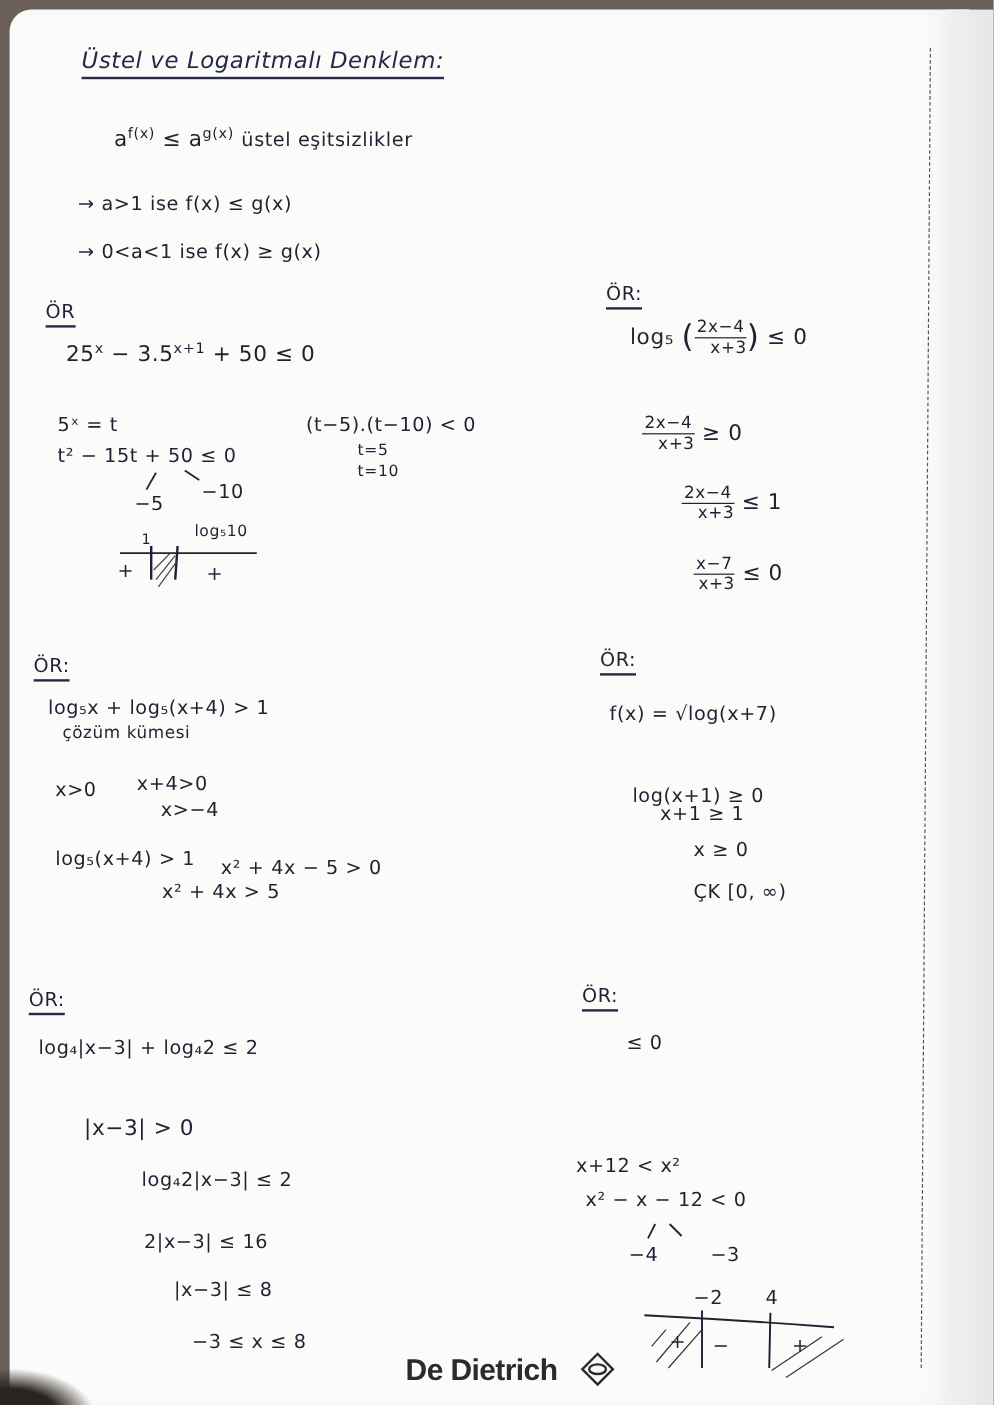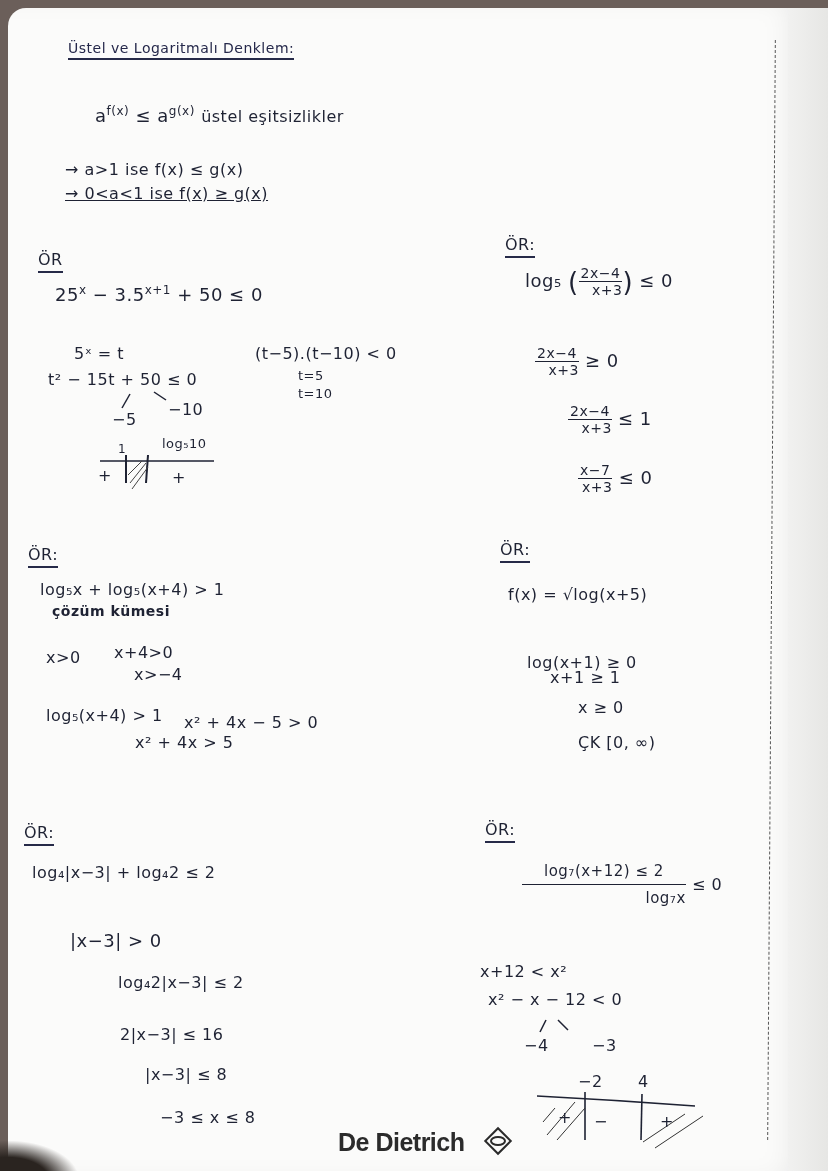--- a/index.html
+++ b/index.html
@@ -4,21 +4,21 @@
 <style>
   html,body{margin:0;padding:0;}
   body{width:828px;height:1171px;position:relative;overflow:hidden;background:#6b5f5a;
        font-family:"DejaVu Sans", sans-serif;}
   .page{position:absolute;left:8px;top:8px;width:800px;height:1163px;background:#fbfbfa;
         border-top-left-radius:18px;box-shadow:inset -30px 0 40px -30px #c9c9c9;}
   .page-right{position:absolute;right:0;top:8px;width:40px;height:1163px;
         background:linear-gradient(90deg,#f1f1f0,#e6e6e4);}
   .dash{position:absolute;left:771px;top:40px;width:0;height:1100px;border-left:1.5px dashed #555;transform:rotate(0.4deg);}
   .hw{position:absolute;color:#1e2233;font-family:"DejaVu Sans", sans-serif;font-size:18px;white-space:nowrap;letter-spacing:0.5px;}
-  .title{font-size:14px;color:#25284a;}
+  .title{font-size:19px;color:#25284a;font-style:italic;}
   .ul{border-bottom:2px solid #262a48;padding-bottom:2px;}
   .small{font-size:16px;}
   .sup{font-size:12px;vertical-align:super;}
   .frac{display:inline-flex;flex-direction:column;align-items:flex-end;vertical-align:middle;font-size:14px;line-height:16px;}
   .frac .num{border-bottom:1.6px solid #1e2233;padding:0 2px;}
   .logo{position:absolute;left:338px;top:1128px;font-family:"Liberation Sans", sans-serif;font-weight:bold;
         font-size:25px;color:#2b2b2b;letter-spacing:-0.5px;}
   .logo-icon{position:absolute;left:482px;top:1125px;width:32px;height:32px;}
   .shadow-bl{position:absolute;left:0;top:1140px;width:80px;height:40px;background:radial-gradient(ellipse at 10% 100%,#2a2420 40%,transparent 70%);}
   svg.dg{position:absolute;overflow:visible;}
@@ -31,27 +31,27 @@
 <div class="dash"></div>
 
 <div class="hw title ul" style="left:68px;top:40px;">Üstel ve Logaritmalı Denklem:</div>
 
 <div class="hw" style="left:95px;top:104px;">
   <span>a</span><span class="sup">f(x)</span>
   <span>≤ a</span><span class="sup">g(x)</span>
   <span class="small">üstel eşitsizlikler</span>
 </div>
 <div class="hw small" style="left:65px;top:160px;">→ a&gt;1 ise f(x) ≤ g(x)</div>
-<div class="hw small" style="left:65px;top:184px;text-decoration:underline;">→ 0&lt;a&lt;1 ise f(x) ≥ g(x)</div>
+<div class="hw small" style="left:65px;top:200px;">→ 0&lt;a&lt;1 ise f(x) ≥ g(x)</div>
 
 <div class="hw ul small" style="left:38px;top:250px;">ÖR</div>
 <div class="hw" style="left:55px;top:283px;">
   <span>25</span><span class="sup">x</span><span> − 3.5</span><span class="sup">x+1</span><span> + 50 ≤ 0</span>
 </div>
-<div class="hw small" style="left:48px;top:344px;margin-left:26px;">5ˣ = t</div>
+<div class="hw small" style="left:48px;top:344px;">5ˣ = t</div>
 <div class="hw small" style="left:48px;top:370px;">t² − 15t + 50 ≤ 0</div>
 <svg class="dg" style="left:110px;top:390px;" width="60" height="20">
   <line x1="20" y1="4" x2="12" y2="18" stroke="#1e2233" stroke-width="1.5"></line>
   <line x1="44" y1="2" x2="56" y2="10" stroke="#1e2233" stroke-width="1.5"></line>
 </svg>
 <div class="hw small" style="left:112px;top:410px;">−5</div>
 <div class="hw small" style="left:168px;top:400px;">−10</div>
 <div class="hw small" style="left:255px;top:344px;">(t−5).(t−10) &lt; 0</div>
 <div class="hw small" style="left:298px;top:368px;font-size:13px;">t=5</div>
 <div class="hw small" style="left:298px;top:386px;font-size:13px;">t=10</div>
@@ -90,49 +90,45 @@
 </div>
 <div class="hw" style="left:578px;top:462px;">
   <span class="frac">
       <span class="num">x−7</span>
       <span>x+3</span>
     </span><span> ≤ 0</span>
 </div>
 
 <div class="hw ul small" style="left:28px;top:545px;">ÖR:</div>
 <div class="hw small" style="left:40px;top:580px;">log₅x + log₅(x+4) &gt; 1</div>
-<div class="hw small" style="left:52px;top:603px;font-size:14px;font-weight:bold;">çözüm kümesi</div>
+<div class="hw small" style="left:52px;top:603px;font-size:14px;">çözüm kümesi</div>
 <div class="hw small" style="left:46px;top:648px;">x&gt;0</div>
 <div class="hw small" style="left:114px;top:643px;">x+4&gt;0</div>
 <div class="hw small" style="left:134px;top:665px;">x&gt;−4</div>
 <div class="hw small" style="left:46px;top:706px;">log₅(x+4) &gt; 1</div>
 <div class="hw small" style="left:135px;top:733px;">x² + 4x &gt; 5</div>
 <div class="hw small" style="left:140px;top:713px;margin-left:44px;">x² + 4x − 5 &gt; 0</div>
 
 <div class="hw ul small" style="left:500px;top:540px;">ÖR:</div>
-<div class="hw small" style="left:508px;top:585px;">f(x) = √log(x+5)</div>
+<div class="hw small" style="left:508px;top:585px;">f(x) = √log(x+7)</div>
 <div class="hw small" style="left:527px;top:625px;margin-top:28px;">log(x+1) ≥ 0</div>
 <div class="hw small" style="left:550px;top:668px;">x+1 ≥ 1</div>
 <div class="hw small" style="left:578px;top:698px;">x ≥ 0</div>
 <div class="hw small" style="left:578px;top:733px;">ÇK [0, ∞)</div>
 
 <div class="hw ul small" style="left:24px;top:823px;">ÖR:</div>
 <div class="hw small" style="left:32px;top:863px;">log₄|x−3| + log₄2 ≤ 2</div>
 <div class="hw" style="left:70px;top:930px;">|x−3| &gt; 0</div>
 <div class="hw small" style="left:118px;top:973px;">log₄2|x−3| ≤ 2</div>
 <div class="hw small" style="left:120px;top:1025px;">2|x−3| ≤ 16</div>
 <div class="hw small" style="left:145px;top:1065px;">|x−3| ≤ 8</div>
 <div class="hw small" style="left:160px;top:1108px;">−3 ≤ x ≤ 8</div>
 
 <div class="hw ul small" style="left:485px;top:820px;">ÖR:</div>
 <div class="hw" style="left:522px;top:858px;">
-  <span class="frac" style="font-size:15px;line-height:26px;">
-      <span class="num" style="padding:0 22px;">log₇(x+12) ≤ 2</span>
-      <span>log₇x</span>
-    </span>
   <span class="small">≤ 0</span>
 </div>
 <div class="hw small" style="left:480px;top:962px;">x+12 &lt; x²</div>
 <div class="hw small" style="left:488px;top:990px;">x² − x − 12 &lt; 0</div>
 <svg class="dg" style="left:530px;top:1018px;" width="50" height="16">
   <line x1="16" y1="2" x2="10" y2="14" stroke="#1e2233" stroke-width="1.5"></line>
   <line x1="28" y1="2" x2="38" y2="12" stroke="#1e2233" stroke-width="1.5"></line>
 </svg>
 <div class="hw small" style="left:524px;top:1036px;">−4</div>
 <div class="hw small" style="left:592px;top:1036px;">−3</div>

